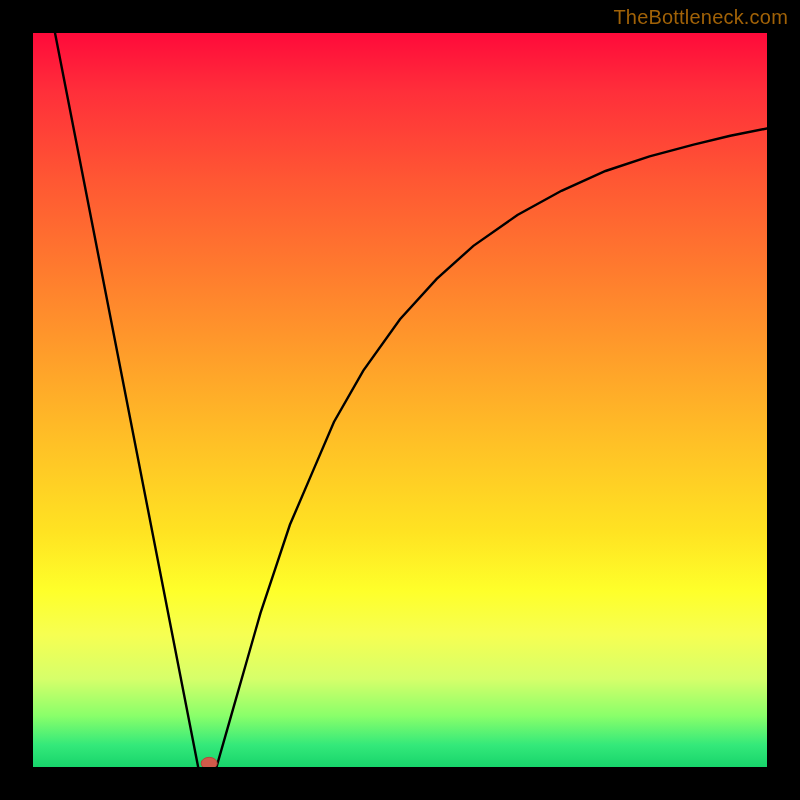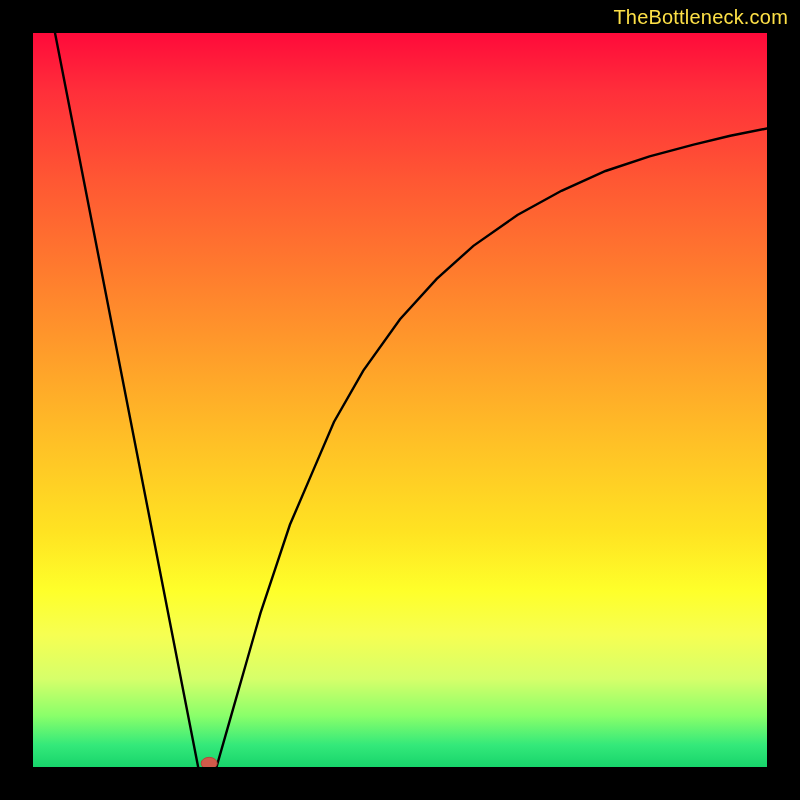--- a/index.html
+++ b/index.html
@@ -45,21 +45,21 @@
     position: absolute;
     left: 0;
     top: 0;
     width: 734px;
     height: 734px;
   }
   .watermark {
     position: absolute;
     top: 6px;
     right: 12px;
-    color: #fde047;
+    color: #a16207;
     font-size: 20px;
     font-weight: 500;
     letter-spacing: 0.2px;
   }
 </style>
 </head>
 <body>
 
 <div class="chart-container">
   <div class="plot-area">

